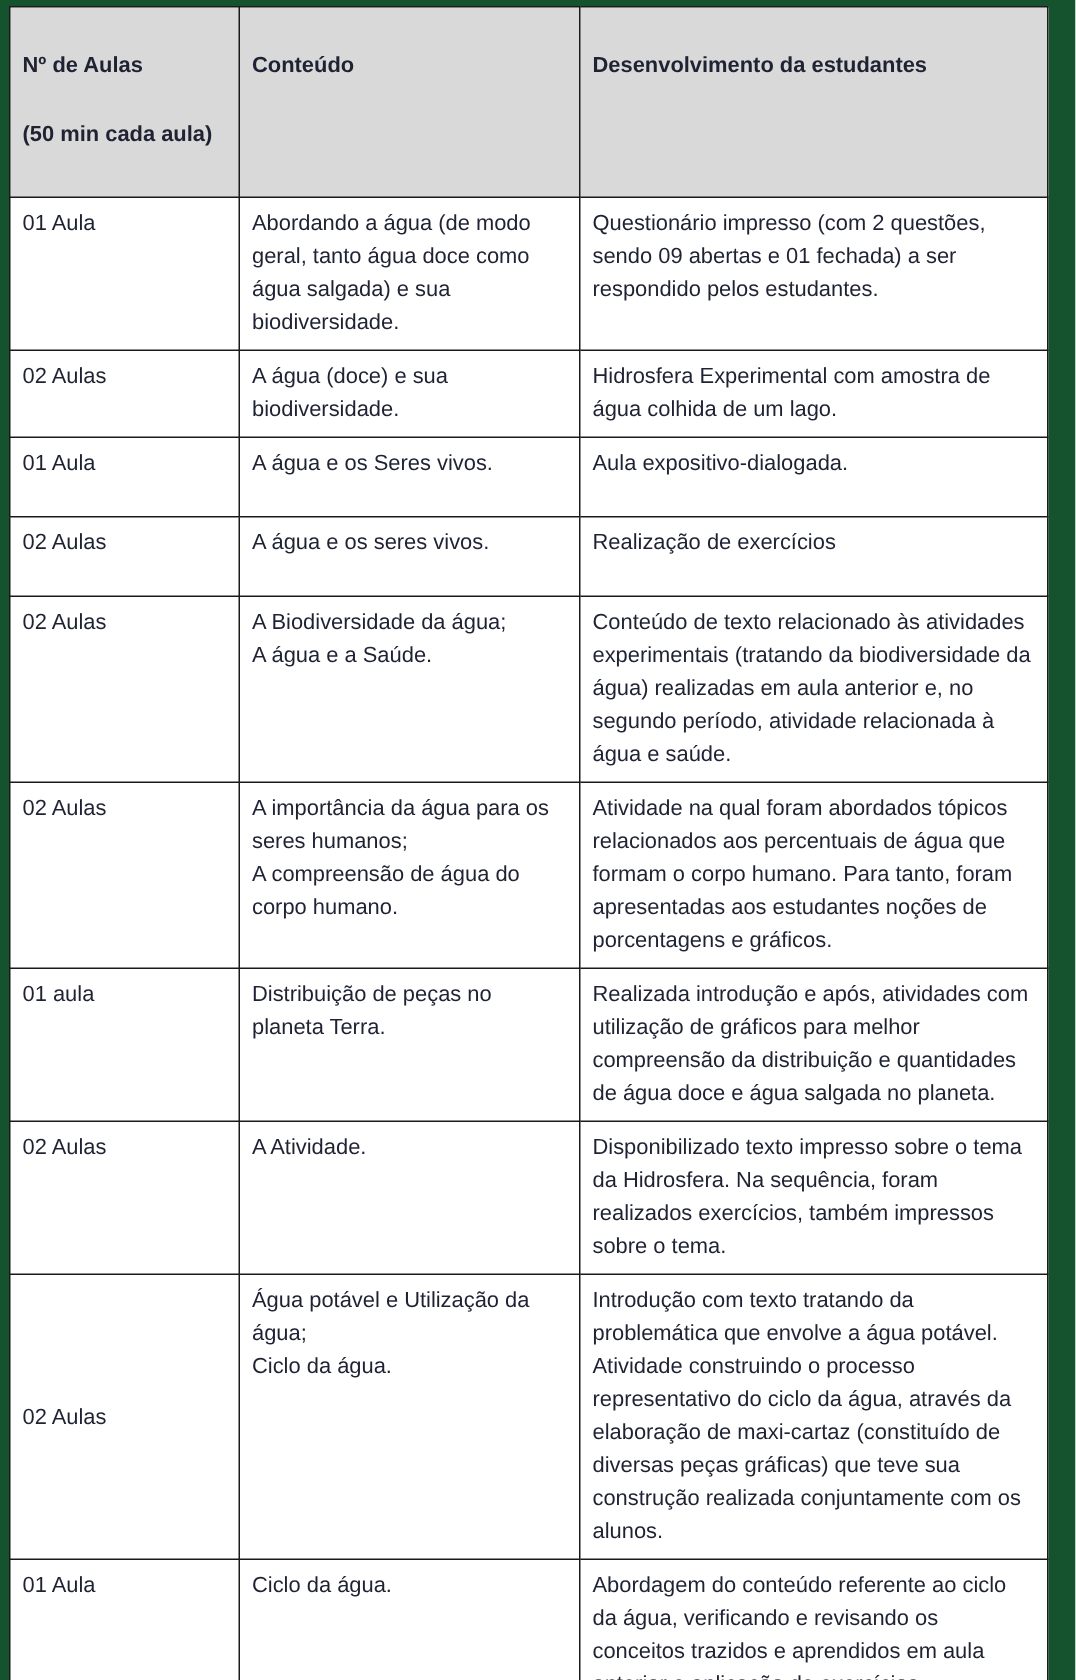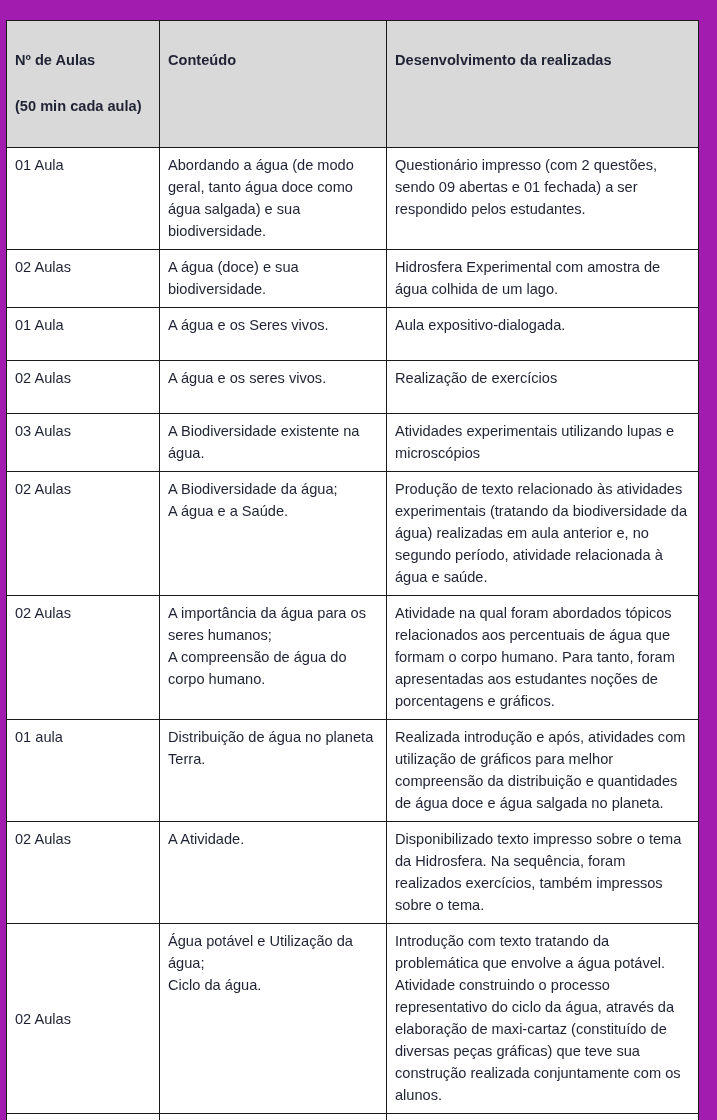--- a/index.html
+++ b/index.html
@@ -15,22 +15,22 @@
     font-family: "Liberation Sans", "DejaVu Sans", sans-serif;
     color: #1f2233;
     -webkit-font-smoothing: antialiased;
   }
 
   .sheet {
     position: relative;
     width: 717px;
     height: 1120px;
     box-sizing: border-box;
-    padding: 20px 0 0 6px;
-    background: #a21caf;
+    padding: 4px 0 0 6px;
+    background: #14532d;
   }
 
   table.plan-table {
     border-collapse: collapse;
     table-layout: fixed;
     width: 692px;
     background: #ffffff;
   }
 
   table.plan-table col.col-aulas    { width: 153px; }
@@ -90,21 +90,21 @@
     <thead>
       <tr>
         <th>
           <span class="hdr-line-1">Nº de Aulas</span>
           <span class="hdr-line-2">(50 min cada aula)</span>
         </th>
         <th>
           <span class="hdr-line-1">Conteúdo</span>
         </th>
         <th>
-          <span class="hdr-line-1">Desenvolvimento da realizadas</span>
+          <span class="hdr-line-1">Desenvolvimento da estudantes</span>
         </th>
       </tr>
     </thead>
 
     <tbody id="table-body">
         <tr>
           <td class="cell-aulas">01 Aula</td>
           <td class="cell-conteudo">Abordando a água (de modo geral, tanto água doce como água salgada) e sua biodiversidade.</td>
           <td class="cell-desenvolvimento">Questionário impresso (com 2 questões, sendo 09 abertas e 01 fechada) a ser respondido pelos estudantes.</td>
         </tr>
@@ -117,39 +117,34 @@
           <td class="cell-aulas">01 Aula</td>
           <td class="cell-conteudo">A água e os Seres vivos.</td>
           <td class="cell-desenvolvimento">Aula expositivo-dialogada.</td>
         </tr>
         <tr data-pad="sm">
           <td class="cell-aulas">02 Aulas</td>
           <td class="cell-conteudo">A água e os seres vivos.</td>
           <td class="cell-desenvolvimento">Realização de exercícios</td>
         </tr>
         <tr>
-          <td class="cell-aulas">03 Aulas</td>
-          <td class="cell-conteudo">A Biodiversidade existente na água.</td>
-          <td class="cell-desenvolvimento">Atividades experimentais utilizando lupas e microscópios</td>
-        </tr>
-        <tr>
           <td class="cell-aulas">02 Aulas</td>
           <td class="cell-conteudo">A Biodiversidade da água;
 A água e a Saúde.</td>
-          <td class="cell-desenvolvimento">Produção de texto relacionado às atividades experimentais (tratando da biodiversidade da água) realizadas em aula anterior e, no segundo período, atividade relacionada à água e saúde.</td>
+          <td class="cell-desenvolvimento">Conteúdo de texto relacionado às atividades experimentais (tratando da biodiversidade da água) realizadas em aula anterior e, no segundo período, atividade relacionada à água e saúde.</td>
         </tr>
         <tr>
           <td class="cell-aulas">02 Aulas</td>
           <td class="cell-conteudo">A importância da água para os seres humanos;
 A compreensão de água do corpo humano.</td>
           <td class="cell-desenvolvimento">Atividade na qual foram abordados tópicos relacionados aos percentuais de água que formam o corpo humano. Para tanto, foram apresentadas aos estudantes noções de porcentagens e gráficos.</td>
         </tr>
         <tr>
           <td class="cell-aulas">01 aula</td>
-          <td class="cell-conteudo">Distribuição de água no planeta Terra.</td>
+          <td class="cell-conteudo">Distribuição de peças no planeta Terra.</td>
           <td class="cell-desenvolvimento">Realizada introdução e após, atividades com utilização de gráficos para melhor compreensão da distribuição e quantidades de água doce e água salgada no planeta.</td>
         </tr>
         <tr>
           <td class="cell-aulas">02 Aulas</td>
           <td class="cell-conteudo">A Atividade.</td>
           <td class="cell-desenvolvimento">Disponibilizado texto impresso sobre o tema da Hidrosfera. Na sequência, foram realizados exercícios, também impressos sobre o tema.</td>
         </tr>
         <tr>
           <td class="cell-aulas v-center">02 Aulas</td>
           <td class="cell-conteudo">Água potável e Utilização da água;

